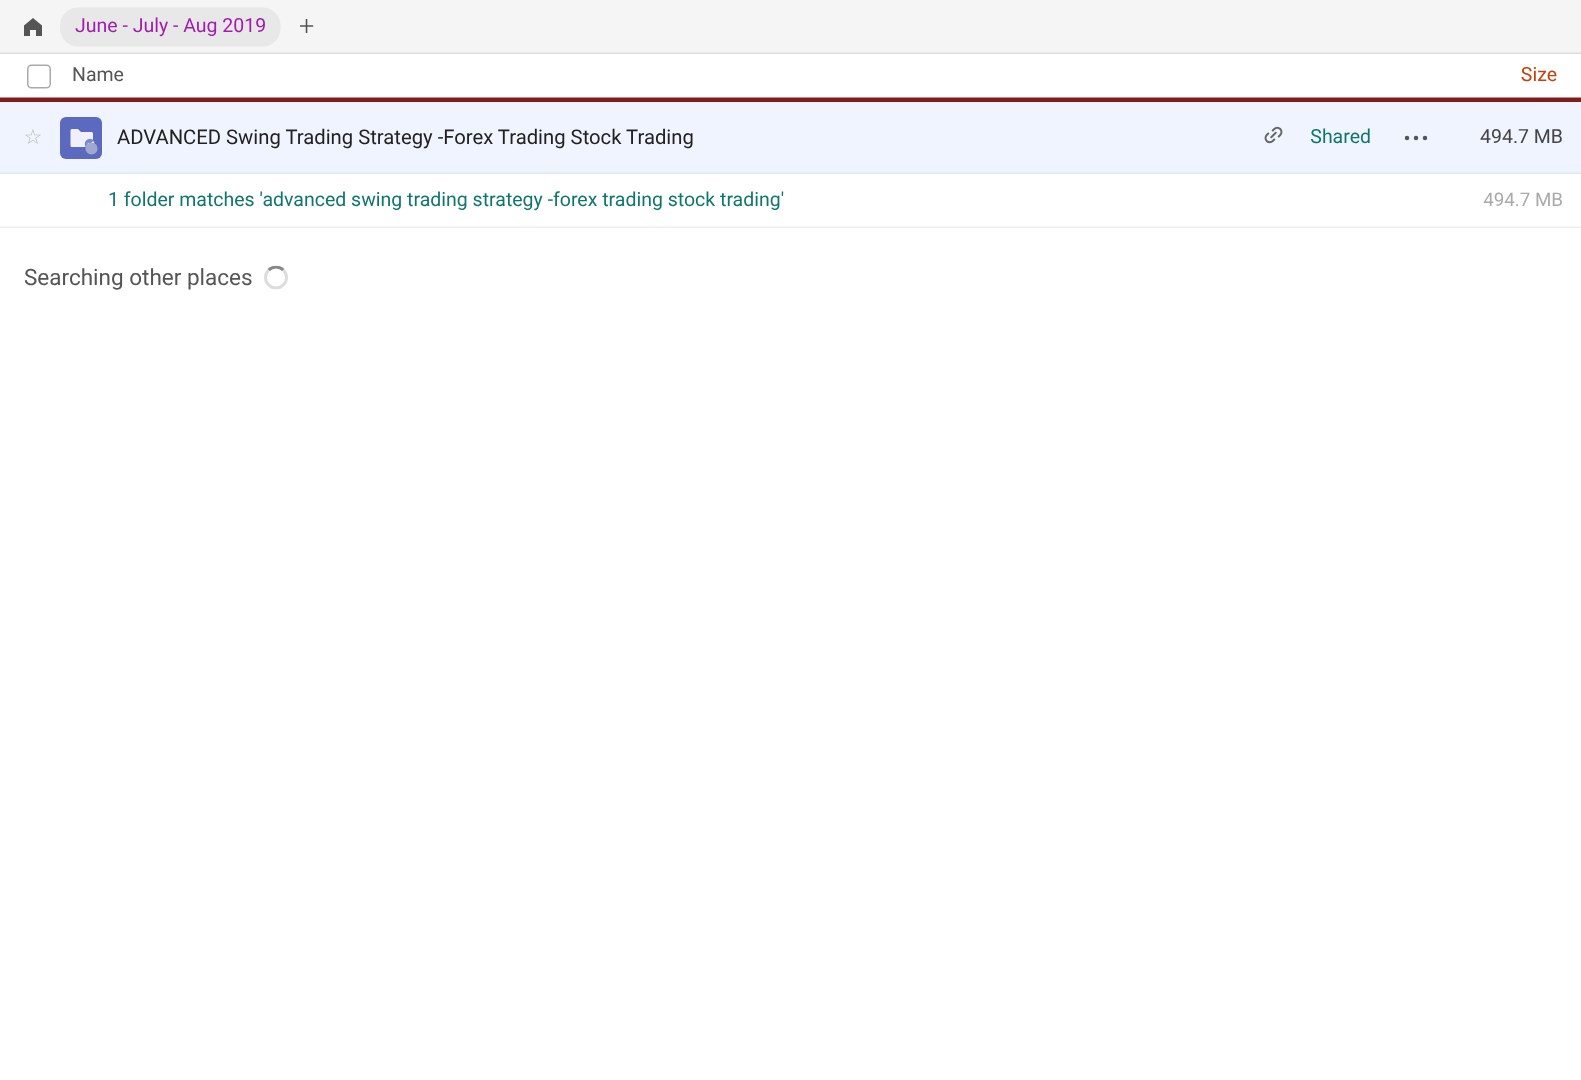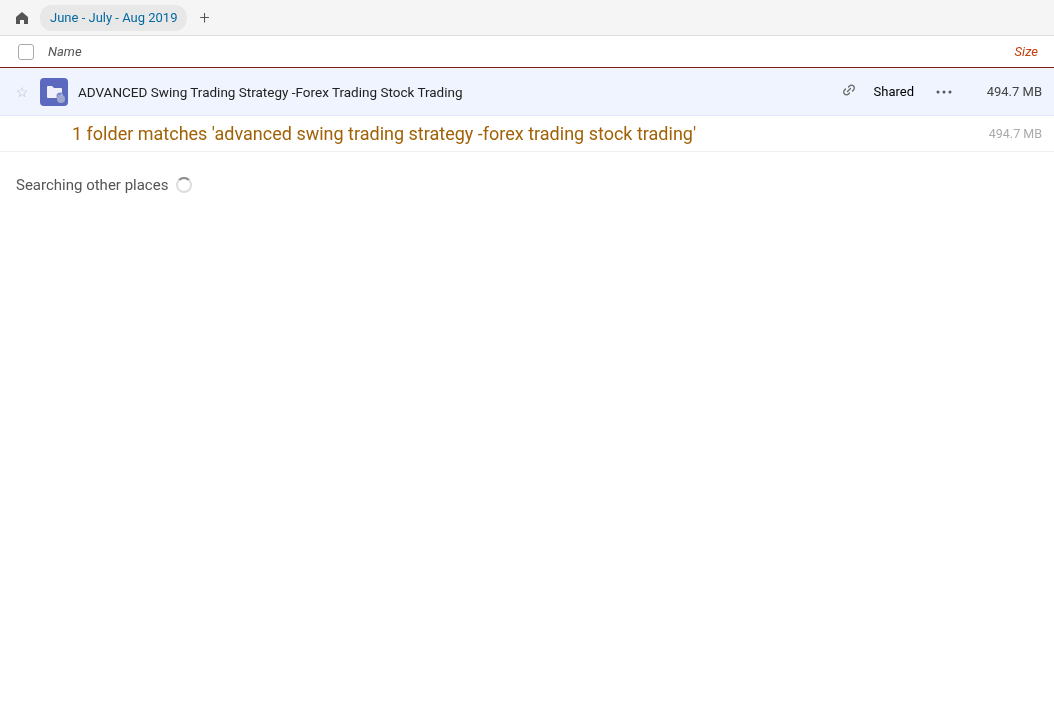--- a/index.html
+++ b/index.html
@@ -40,21 +40,21 @@
       font-size: 14px;
     }
 
     .breadcrumb-pill {
       display: flex;
       align-items: center;
       background: #e8e8e8;
       border-radius: 12px;
       padding: 2px 10px;
       font-size: 13px;
-      color: #0369a1;
+      color: #a21caf;
       height: 26px;
       cursor: pointer;
     }
 
     .add-tab-btn {
       width: 26px;
       height: 26px;
       display: flex;
       align-items: center;
       justify-content: center;
@@ -64,23 +64,22 @@
       font-size: 18px;
       font-weight: 300;
     }
 
     
     .column-headers {
       display: flex;
       align-items: center;
       height: 32px;
       padding: 0 8px;
-      border-bottom: 1px solid #7f1d1d;
+      border-bottom: 3px solid #7f1d1d;
       background: #fff;
-      font-style: italic;
     }
 
     .col-checkbox {
       width: 36px;
       display: flex;
       align-items: center;
       justify-content: center;
     }
 
     .col-name {
@@ -155,21 +154,21 @@
       font-size: 13.5px;
       color: #222;
       font-weight: 400;
       padding-left: 6px;
     }
 
     .shared-badge {
       display: flex;
       align-items: center;
       gap: 18px;
-      color: #000000;
+      color: #0f766e;
       font-size: 13px;
       margin-right: 16px;
       text-align: right;
     }
 
     .more-btn {
       width: 28px;
       height: 28px;
       display: flex;
       align-items: center;
@@ -194,22 +193,22 @@
       display: flex;
       align-items: center;
       height: 36px;
       padding: 0 8px 0 72px;
       background: #fff;
       border-bottom: 1px solid #f0f0f0;
     }
 
     .summary-text {
       flex: 1;
-      font-size: 18px;
-      color: #a16207;
+      font-size: 13px;
+      color: #0f766e;
     }
 
     .summary-size {
       width: 80px;
       text-align: right;
       font-size: 12.5px;
       color: #aaa;
       padding-right: 4px;
     }
 

